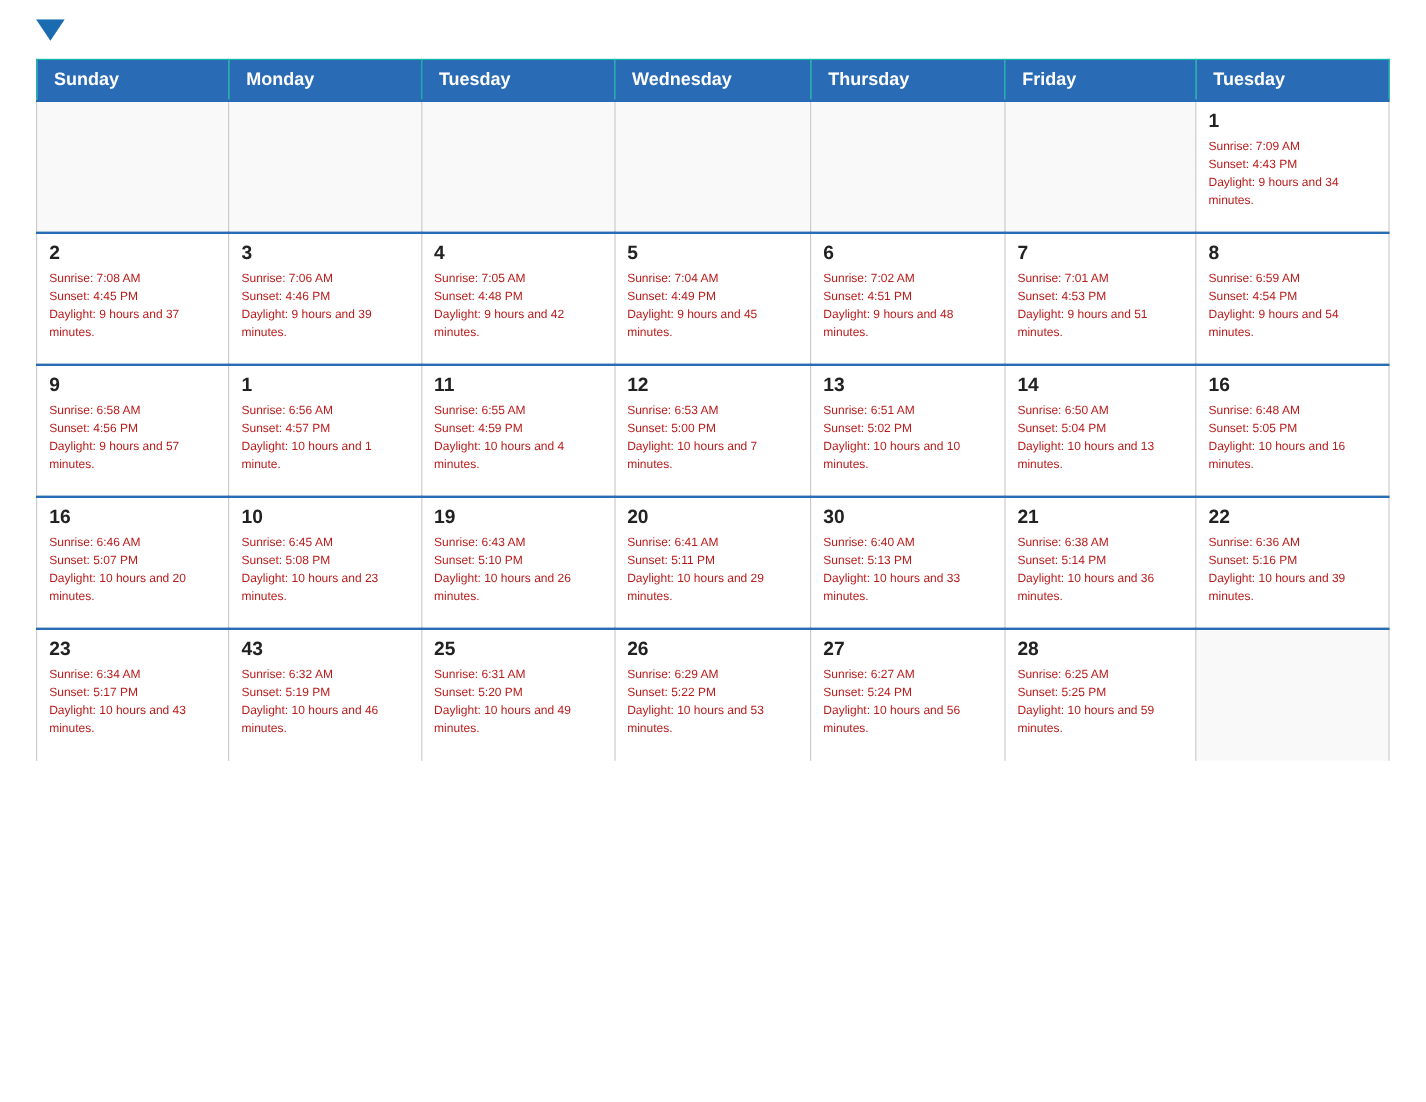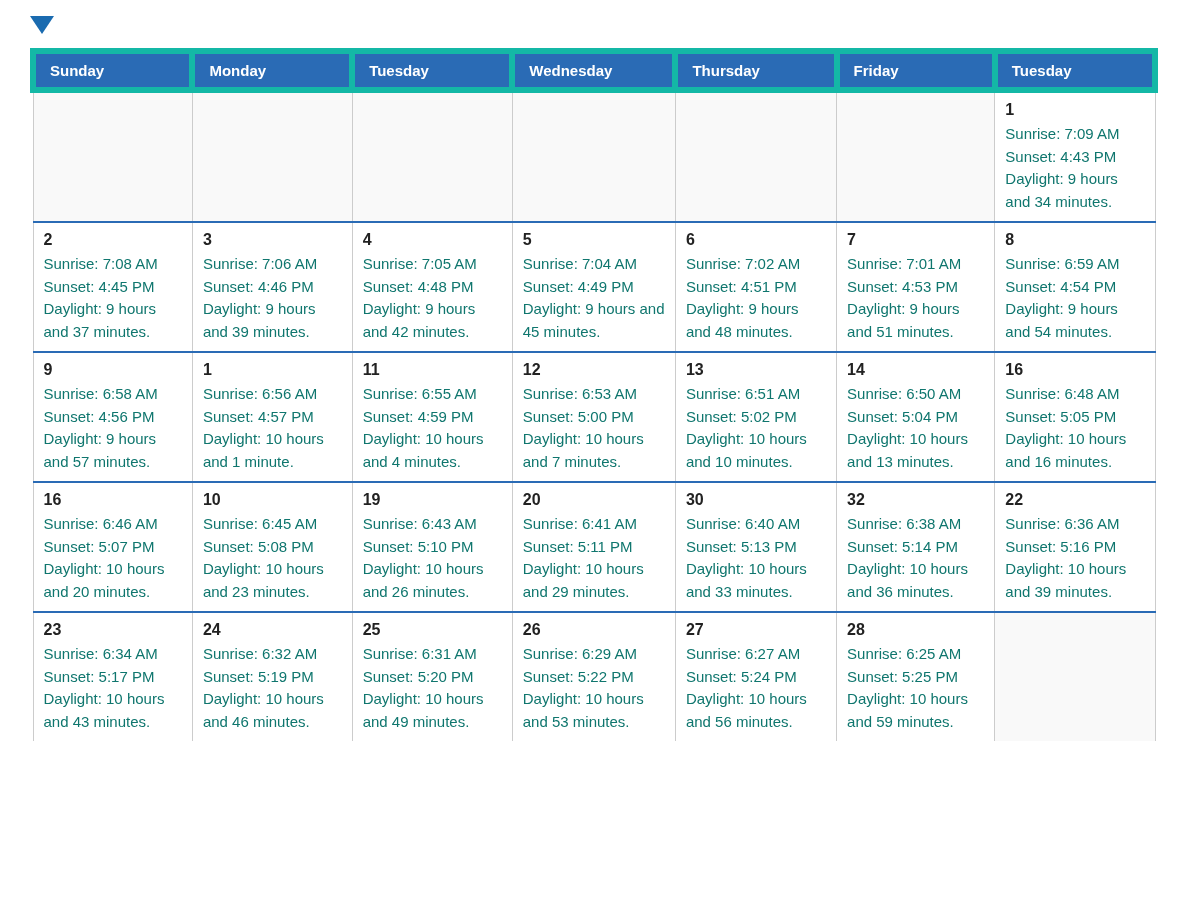--- a/index.html
+++ b/index.html
@@ -40,21 +40,21 @@
       border-collapse: collapse;
       margin-top: 10px;
     }
     .calendar thead tr th {
       background-color: #2a6bb5;
       color: #fff;
       font-size: 15px;
       font-weight: bold;
       padding: 8px 14px;
       text-align: left;
-      border: 6px solid #14b8a6;
+      border: 1px solid #14b8a6;
     }
     .calendar tbody tr {
       border-top: 2px solid #2a6bb5;
     }
     .calendar tbody tr td {
       vertical-align: top;
       padding: 8px 10px;
       font-size: 13px;
       color: #333;
       border-left: 1px solid #ccc;
@@ -67,22 +67,22 @@
       border-left: 1px solid #ccc;
     }
     .day-number {
       font-size: 16px;
       font-weight: bold;
       color: #222;
       display: block;
       margin-bottom: 4px;
     }
     .day-info {
-      font-size: 15px;
-      color: #0f766e;
+      font-size: 10px;
+      color: #b91c1c;
       line-height: 1.5;
     }
     .empty-cell {
       background: #f9f9f9;
     }
     
     .logo-wrapper {
       display: flex;
       align-items: center;
       gap: 0;
@@ -229,35 +229,35 @@
         </td>
         <td>
           <span class="day-number">20</span>
           <div class="day-info">Sunrise: 6:41 AM<br>Sunset: 5:11 PM<br>Daylight: 10 hours and 29 minutes.</div>
         </td>
         <td>
           <span class="day-number">30</span>
           <div class="day-info">Sunrise: 6:40 AM<br>Sunset: 5:13 PM<br>Daylight: 10 hours and 33 minutes.</div>
         </td>
         <td>
-          <span class="day-number">32</span>
+          <span class="day-number">21</span>
           <div class="day-info">Sunrise: 6:38 AM<br>Sunset: 5:14 PM<br>Daylight: 10 hours and 36 minutes.</div>
         </td>
         <td>
           <span class="day-number">22</span>
           <div class="day-info">Sunrise: 6:36 AM<br>Sunset: 5:16 PM<br>Daylight: 10 hours and 39 minutes.</div>
         </td>
       </tr>
       <tr>
         <td>
           <span class="day-number">23</span>
           <div class="day-info">Sunrise: 6:34 AM<br>Sunset: 5:17 PM<br>Daylight: 10 hours and 43 minutes.</div>
         </td>
         <td>
-          <span class="day-number">24</span>
+          <span class="day-number">43</span>
           <div class="day-info">Sunrise: 6:32 AM<br>Sunset: 5:19 PM<br>Daylight: 10 hours and 46 minutes.</div>
         </td>
         <td>
           <span class="day-number">25</span>
           <div class="day-info">Sunrise: 6:31 AM<br>Sunset: 5:20 PM<br>Daylight: 10 hours and 49 minutes.</div>
         </td>
         <td>
           <span class="day-number">26</span>
           <div class="day-info">Sunrise: 6:29 AM<br>Sunset: 5:22 PM<br>Daylight: 10 hours and 53 minutes.</div>
         </td>

